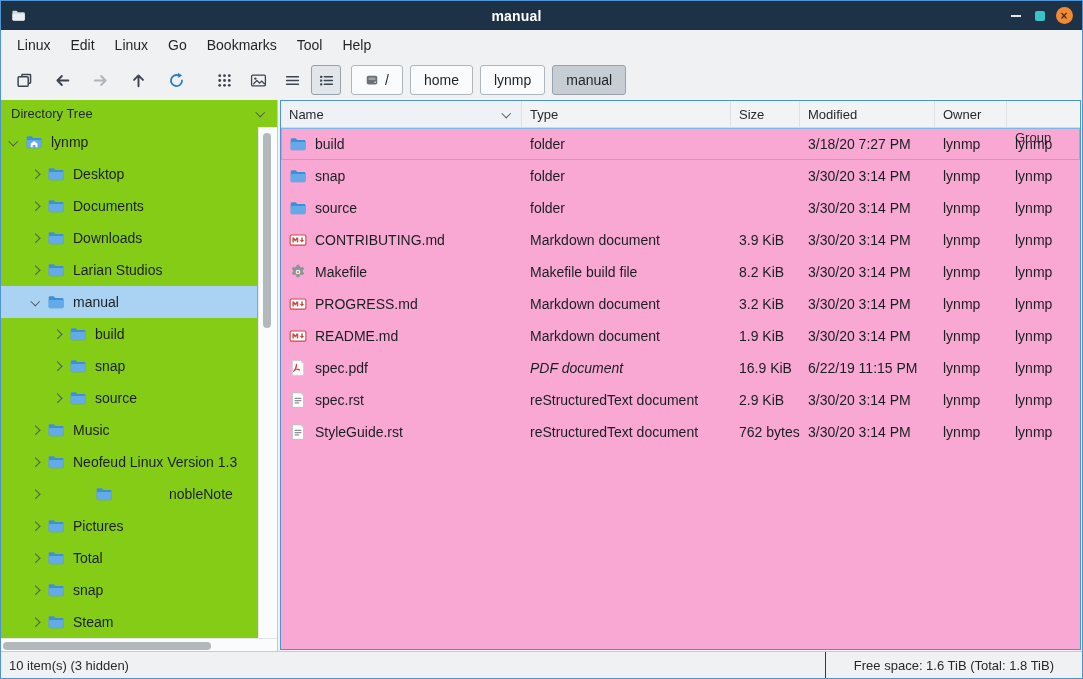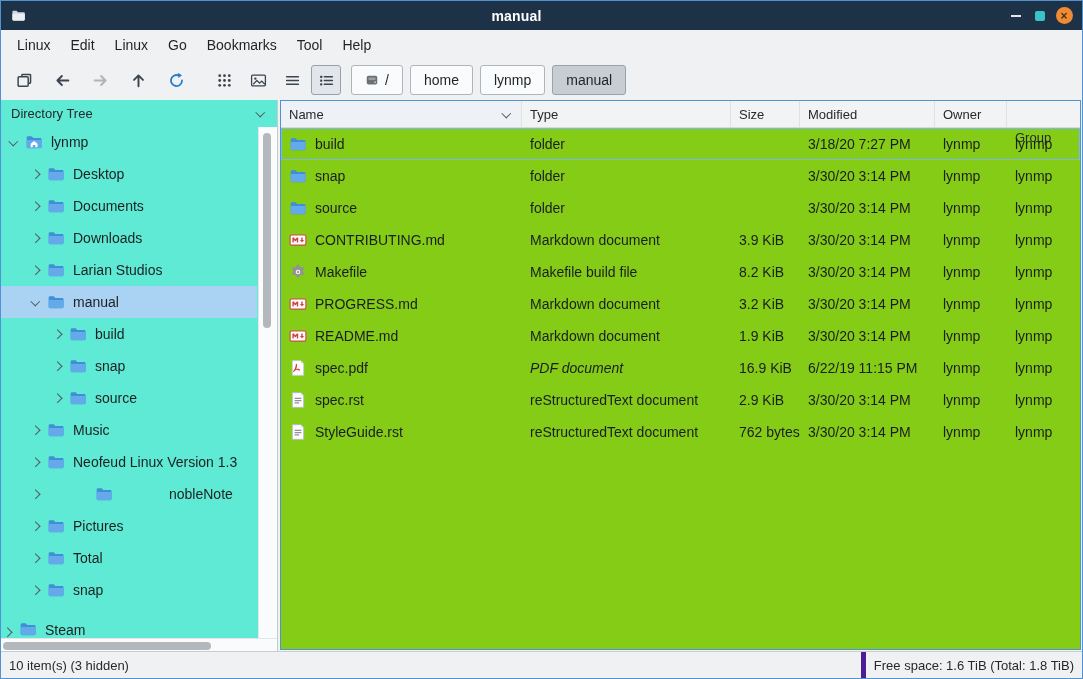--- a/index.html
+++ b/index.html
@@ -31,21 +31,21 @@
 .tb-btn.disabled{opacity:.35}
 .tb-icon{display:flex}
 .tb-icon svg{width:17px;height:17px;display:block}
 .path-bar{display:flex;align-items:center;gap:7px;margin-left:10px}
 .path-btn{height:30px;border:1px solid #aeb6bc;background:#fafbfc;border-radius:3px;padding:0 13px;font-size:14px;color:#1f2326;display:flex;align-items:center;gap:6px;cursor:pointer;font-family:inherit}
 .path-btn.active{background:#c6cdd3;border-color:#99a2aa}
 .path-icon svg{width:14px;height:14px;display:block}
 
 
 .main{flex:1;display:flex;min-height:0}
-.sidebar{width:277px;flex:0 0 277px;position:relative;border-right:1px solid #c6cacd;display:flex;flex-direction:column;background:#5eead4}
+.sidebar{width:277px;flex:0 0 277px;position:relative;border-right:1px solid #c6cacd;display:flex;flex-direction:column;background:#84cc16}
 .sidebar-header{height:26px;flex:0 0 26px;display:flex;align-items:center;justify-content:space-between;padding:0 10px;font-size:13px;color:#26292c}
 .tree{flex:1;overflow:hidden;padding-right:20px;padding-bottom:13px}
 .tree-row{height:32px;display:flex;align-items:center;font-size:14px;color:#1d2023;white-space:nowrap;cursor:default}
 .tree-row.selected{background:#aad2f2}
 .tree-icon{width:18px;height:18px;margin:0 8px 0 5px;flex:0 0 18px}
 .tree-icon svg{width:18px;height:18px;display:block}
 .tree-label{overflow:hidden;text-overflow:ellipsis}
 
 
 .chev{width:13px;height:13px;position:relative;flex:0 0 13px;cursor:pointer;display:inline-block}
@@ -53,35 +53,35 @@
 .chev.down::before{transform:rotate(45deg);top:2.5px}
 .chev.sort{margin-left:4px}
 
 
 .vscroll-track{position:absolute;top:27px;right:0;width:19px;bottom:13px;background:#fafbfc;border-left:1px solid #e4e6e8}
 .vthumb{position:absolute;top:6px;left:4px;width:8px;height:195px;background:#b3b8bd;border-radius:4px}
 .hscroll-track{position:absolute;left:0;right:0;bottom:0;height:13px;background:#fafbfc;border-top:1px solid #e4e6e8}
 .hthumb{position:absolute;top:2.5px;left:2px;height:8px;width:208px;background:#b3b8bd;border-radius:4px}
 
 
-.filepanel{flex:1;margin:0 1px 1px 2px;border:1px solid #4f93d2;background:#84cc16;display:flex;flex-direction:column;min-width:0}
+.filepanel{flex:1;margin:0 1px 1px 2px;border:1px solid #4f93d2;background:#f9a8d4;display:flex;flex-direction:column;min-width:0}
 .cols{height:27px;flex:0 0 27px;display:flex;background:#f2f3f5;border-bottom:1px solid #d7dadd;font-size:13px;color:#26292c}
 .col{display:flex;align-items:center;padding:0 8px;border-right:1px solid #dfe1e4;cursor:pointer}
 .col:last-child{border-right:none}
 .col-name{justify-content:space-between;background:#eef2f6}
 .rows{flex:1;overflow:hidden}
 .row{height:32px;display:flex;align-items:center;font-size:14px;color:#1b1e21;cursor:default}
 .row.focused{outline:1px solid #7db9e8;outline-offset:-1px}
 .cell{height:100%;display:flex;align-items:center;padding:0 8px;overflow:hidden;white-space:nowrap}
 .file-icon{width:18px;height:18px;margin-right:8px;flex:0 0 18px}
 .file-icon svg{width:18px;height:18px;display:block}
 
 
 .statusbar{height:27px;flex:0 0 27px;border-top:1px solid #c9cdd0;display:flex;align-items:center;justify-content:space-between;padding:0 0 0 8px;font-size:13px;color:#26292c;background:#eff1f3}
-.status-right{border-left:5px solid #4c1d95;height:100%;display:flex;align-items:center;padding:0 8px}
+.status-right{border-left:1px solid #4c1d95;height:100%;display:flex;align-items:center;padding:0 28px}
 </style>
 </head>
 <body>
 
 <div class="window">
 
   <div class="titlebar">
     <span class="win-icon">
       <svg viewBox="0 0 16 16">
           <path d="M1.5 4.1c0-.7.5-1.2 1.2-1.2h3.2l1.5 1.5h6.1c.7 0 1.2.5 1.2 1.2v6.7c0 .7-.5 1.2-1.2 1.2H2.7c-.7 0-1.2-.5-1.2-1.2z" fill="#cfd8e0"></path>
@@ -375,21 +375,21 @@
           <div class="tree-row" style="padding-left: 28px;">
             <span class="chev right"></span>
             <span class="tree-icon">
               <svg viewBox="0 0 16 16">
                 <path d="M1.5 4.1c0-.7.5-1.2 1.2-1.2h3.2l1.5 1.5h6.1c.7 0 1.2.5 1.2 1.2v6.7c0 .7-.5 1.2-1.2 1.2H2.7c-.7 0-1.2-.5-1.2-1.2z" fill="#3f8fd8"></path>
                 <path d="M1.5 6.2h13.2v5.9c0 .7-.5 1.2-1.2 1.2H2.7c-.7 0-1.2-.5-1.2-1.2z" fill="#64aae9"></path>
               </svg>
             </span>
             <span class="tree-label">snap</span>
           </div>
-          <div class="tree-row" style=" align-items: flex-end;">
+          <div class="tree-row" style="padding-left: 28px;">
             <span class="chev right"></span>
             <span class="tree-icon">
               <svg viewBox="0 0 16 16">
                 <path d="M1.5 4.1c0-.7.5-1.2 1.2-1.2h3.2l1.5 1.5h6.1c.7 0 1.2.5 1.2 1.2v6.7c0 .7-.5 1.2-1.2 1.2H2.7c-.7 0-1.2-.5-1.2-1.2z" fill="#3f8fd8"></path>
                 <path d="M1.5 6.2h13.2v5.9c0 .7-.5 1.2-1.2 1.2H2.7c-.7 0-1.2-.5-1.2-1.2z" fill="#64aae9"></path>
               </svg>
             </span>
             <span class="tree-label">Steam</span>
           </div>
         </div>

